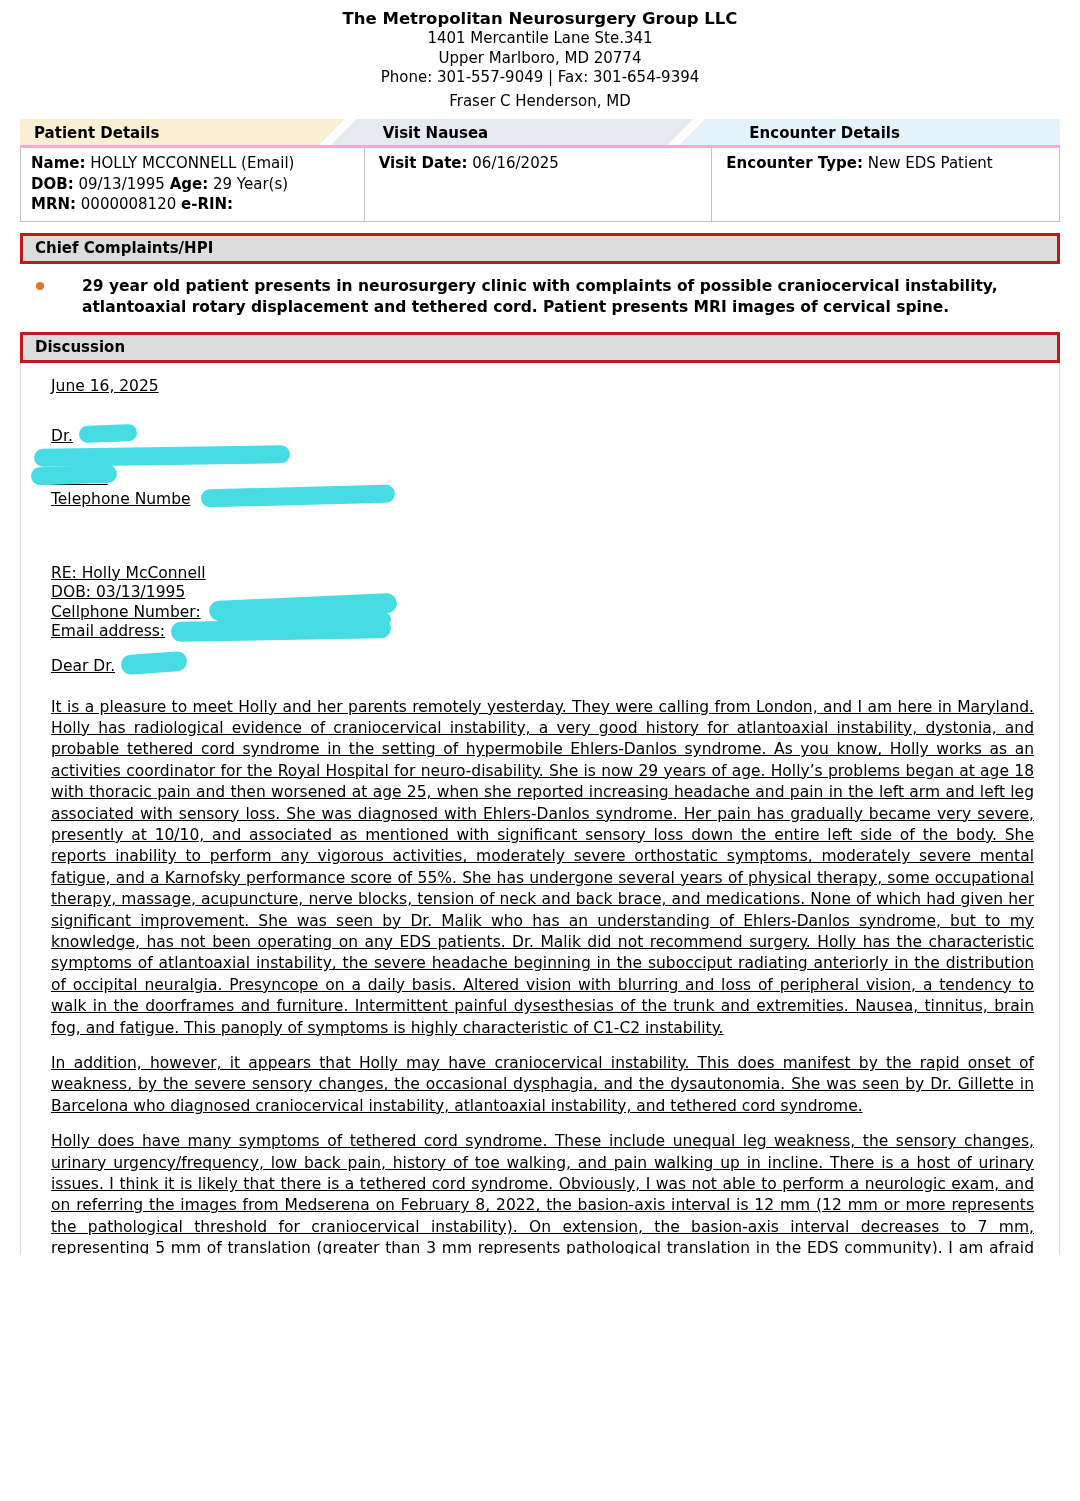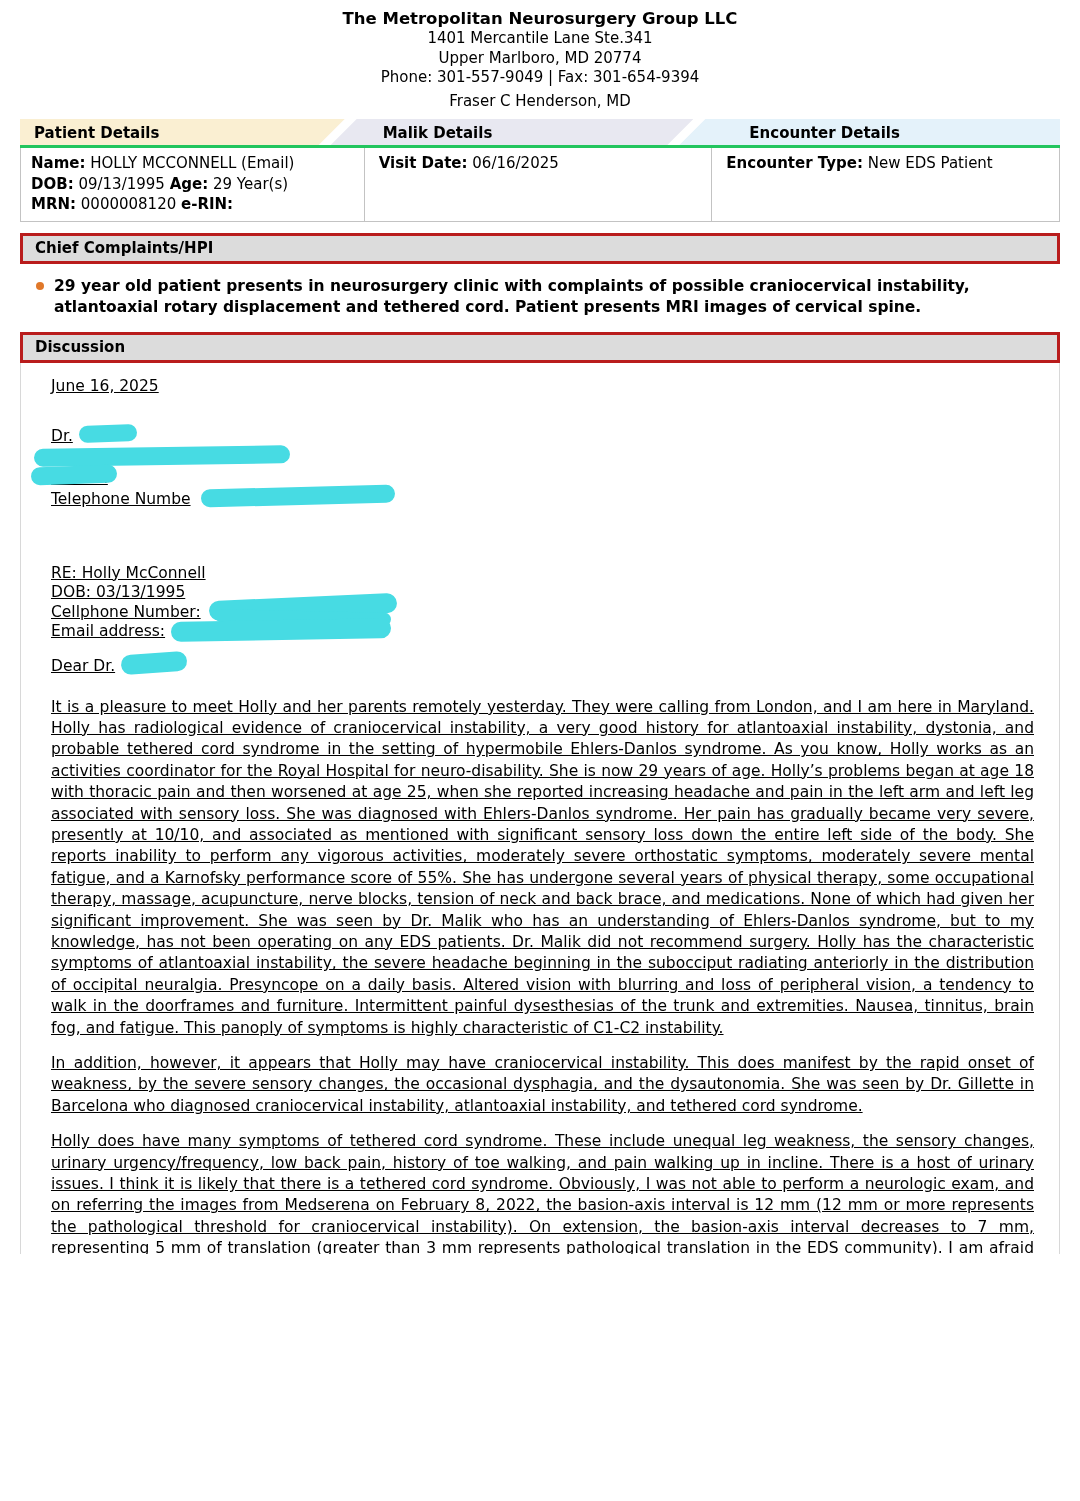--- a/index.html
+++ b/index.html
@@ -8,37 +8,37 @@
   .page { position:relative; width:1080px; height:1254px; background:#fff; overflow:hidden; }
 
   
   .letterhead { text-align:center; padding-top:8px; }
   .lh-title { font-size:16.5px; font-weight:bold; line-height:21px; }
   .lh-line  { font-size:15px; line-height:19.5px; }
   .lh-doc   { font-size:15px; line-height:19.5px; margin-top:4px; }
 
   
   .content { margin:0 20px; width:1040px; }
-  .tabstrip { display:flex; height:29px; margin-top:8px; border-bottom:3px solid #22c55e; }
+  .tabstrip { display:flex; height:29px; margin-top:8px; border-bottom:3px solid #f9a8d4; }
   .tab { flex:1; font-weight:bold; font-size:15px; line-height:28px; white-space:nowrap; }
   .tab-1 { background:#faefd2; clip-path:polygon(0 0,100% 0,calc(100% - 26px) 100%,0 100%); padding-left:14px; }
   .tab-2 { background:#e8e8f1; clip-path:polygon(26px 0,100% 0,calc(100% - 26px) 100%,0 100%); margin-left:-14px; padding-left:52px; }
   .tab-3 { background:#e4f2fa; clip-path:polygon(26px 0,100% 0,100% 100%,0 100%); margin-left:-14px; padding-left:70px; }
 
   
   .inforow { display:flex; border:1px solid #c3c3c3; border-top:none; background:#fff; min-height:66px; }
   .infocell { flex:1; padding:5px 10px 6px 10px; font-size:15px; line-height:20.5px; }
   .infocell + .infocell { border-left:1px solid #c3c3c3; padding-left:14px; }
   .lbl { font-weight:bold; }
 
   
   .secbar { margin-top:11px; background:#dcdcdc; border:3px solid #b91c1c; font-weight:bold; font-size:15px; padding:3px 12px 4px 12px; }
 
   
-  .complaint { display:flex; padding:12px 14px 12px 16px; background:#fff; }
+  .complaint { display:flex; padding:12px 14px 12px 16px; background:#fff;gap:28px; }
   .bullet { width:8px; height:8px; border-radius:50%; background:#e0782a; margin:6px 10px 0 0; flex:0 0 8px; }
   .complaint-text { font-weight:bold; font-size:15.5px; line-height:21px; max-width:975px; }
 
   
   .discussion-box { border:1px solid #d8d8d8; border-top:none; background:#fff; padding:13px 25px 24px 30px; min-height:1085px; }
   .letter { font-size:15.5px; line-height:21.4px;text-decoration:underline; }
   .letter .line { position:relative; height:21px; white-space:nowrap; }
   .re-block .line { height:19.5px; }
   .letter p { text-align:justify; margin:0 0 14px 0; }
   .letter p:last-child { margin-bottom:0; }
@@ -59,21 +59,21 @@
     <div class="lh-line">1401 Mercantile Lane Ste.341</div>
     <div class="lh-line">Upper Marlboro, MD 20774</div>
     <div class="lh-line">Phone: 301-557-9049 | Fax: 301-654-9394</div>
     <div class="lh-doc">Fraser C Henderson, MD</div>
   </div>
 
   <div class="content">
 
     <div class="tabstrip">
       <div class="tab tab-1">Patient Details</div>
-      <div class="tab tab-2">Malik Details</div>
+      <div class="tab tab-2">Visit Nausea</div>
       <div class="tab tab-3">Encounter Details</div>
     </div>
 
     <div class="inforow">
       <div class="infocell">
         <div>
           <span class="lbl">Name:</span>
           <span>HOLLY MCCONNELL (Email)</span>
         </div>
         <div>

